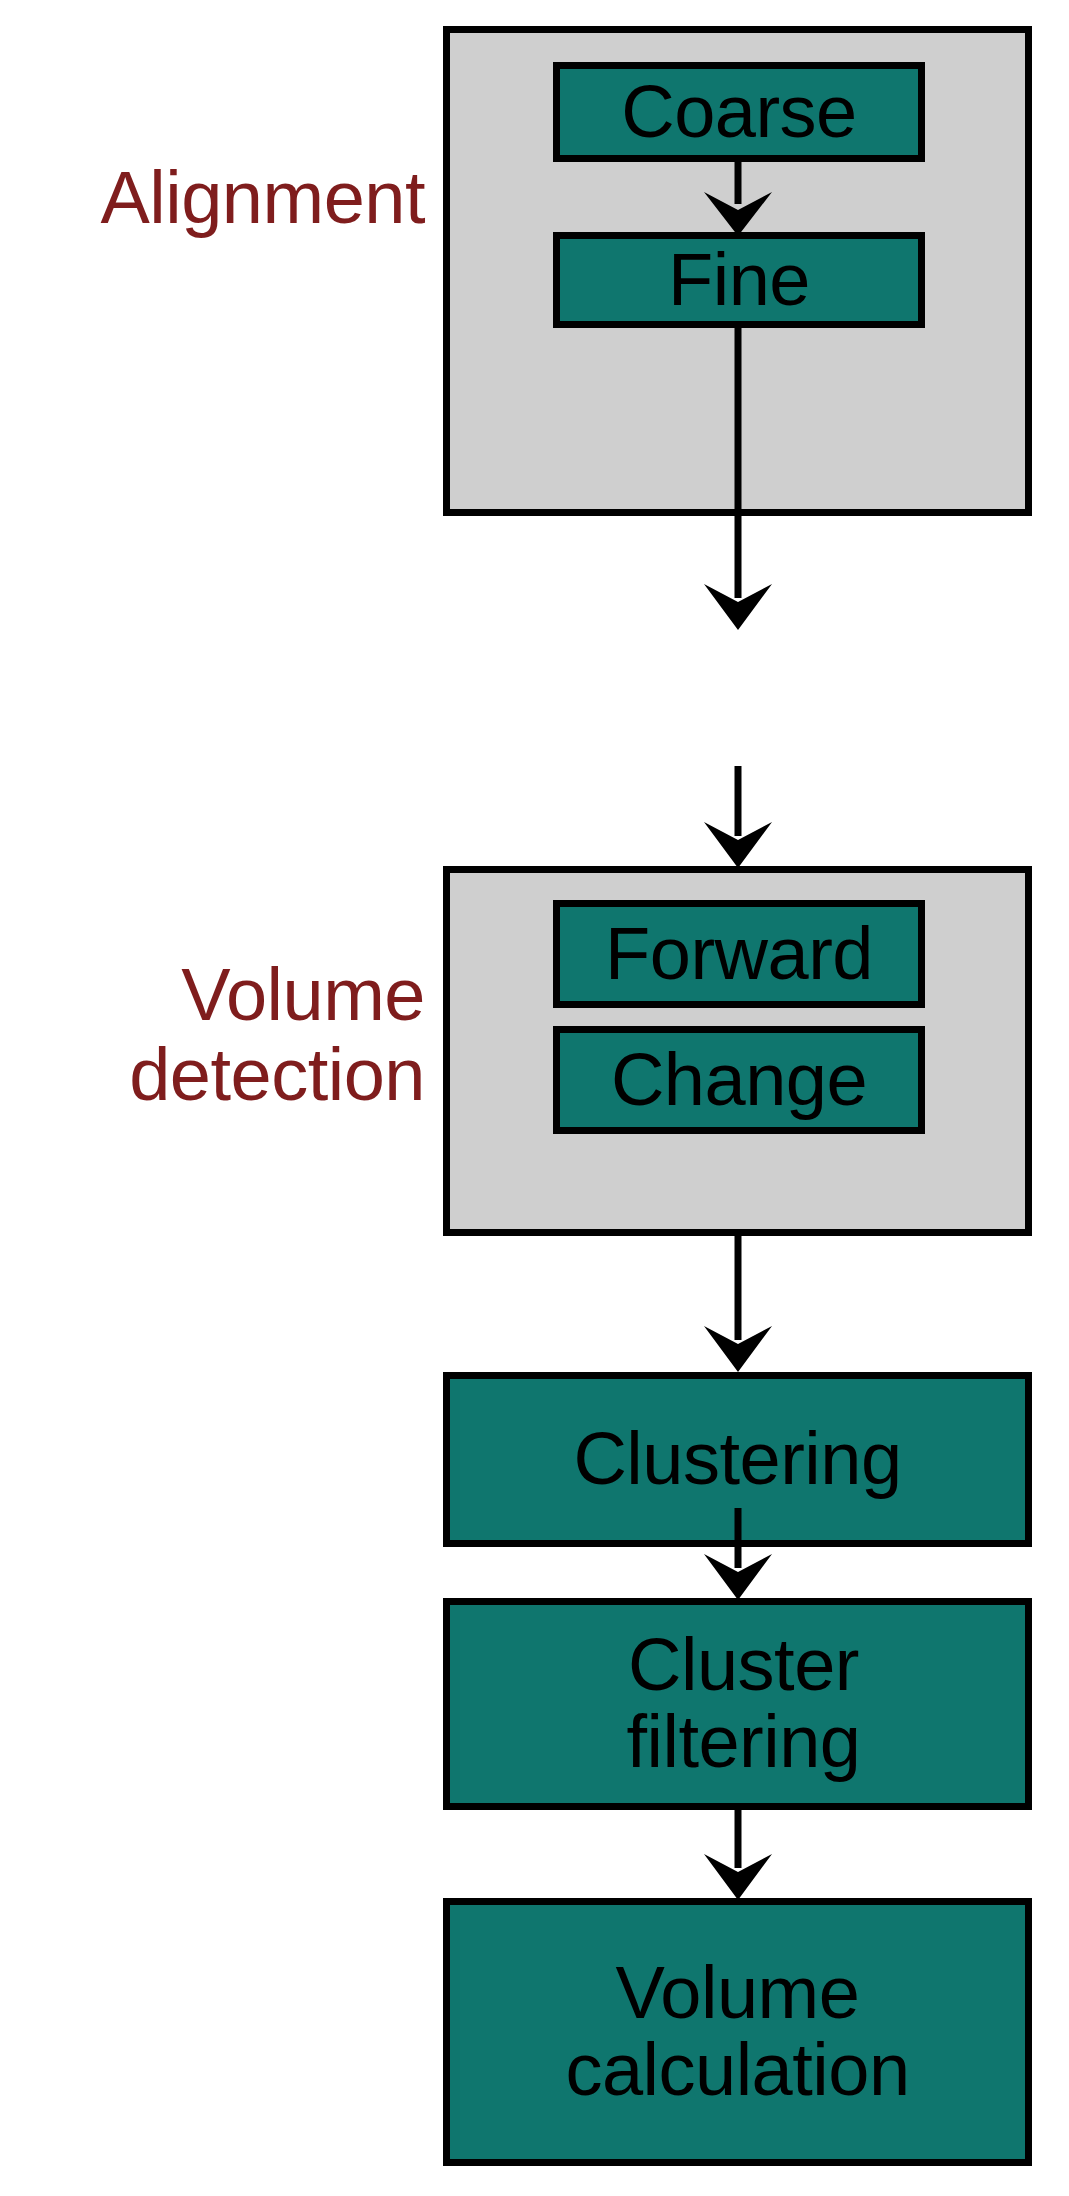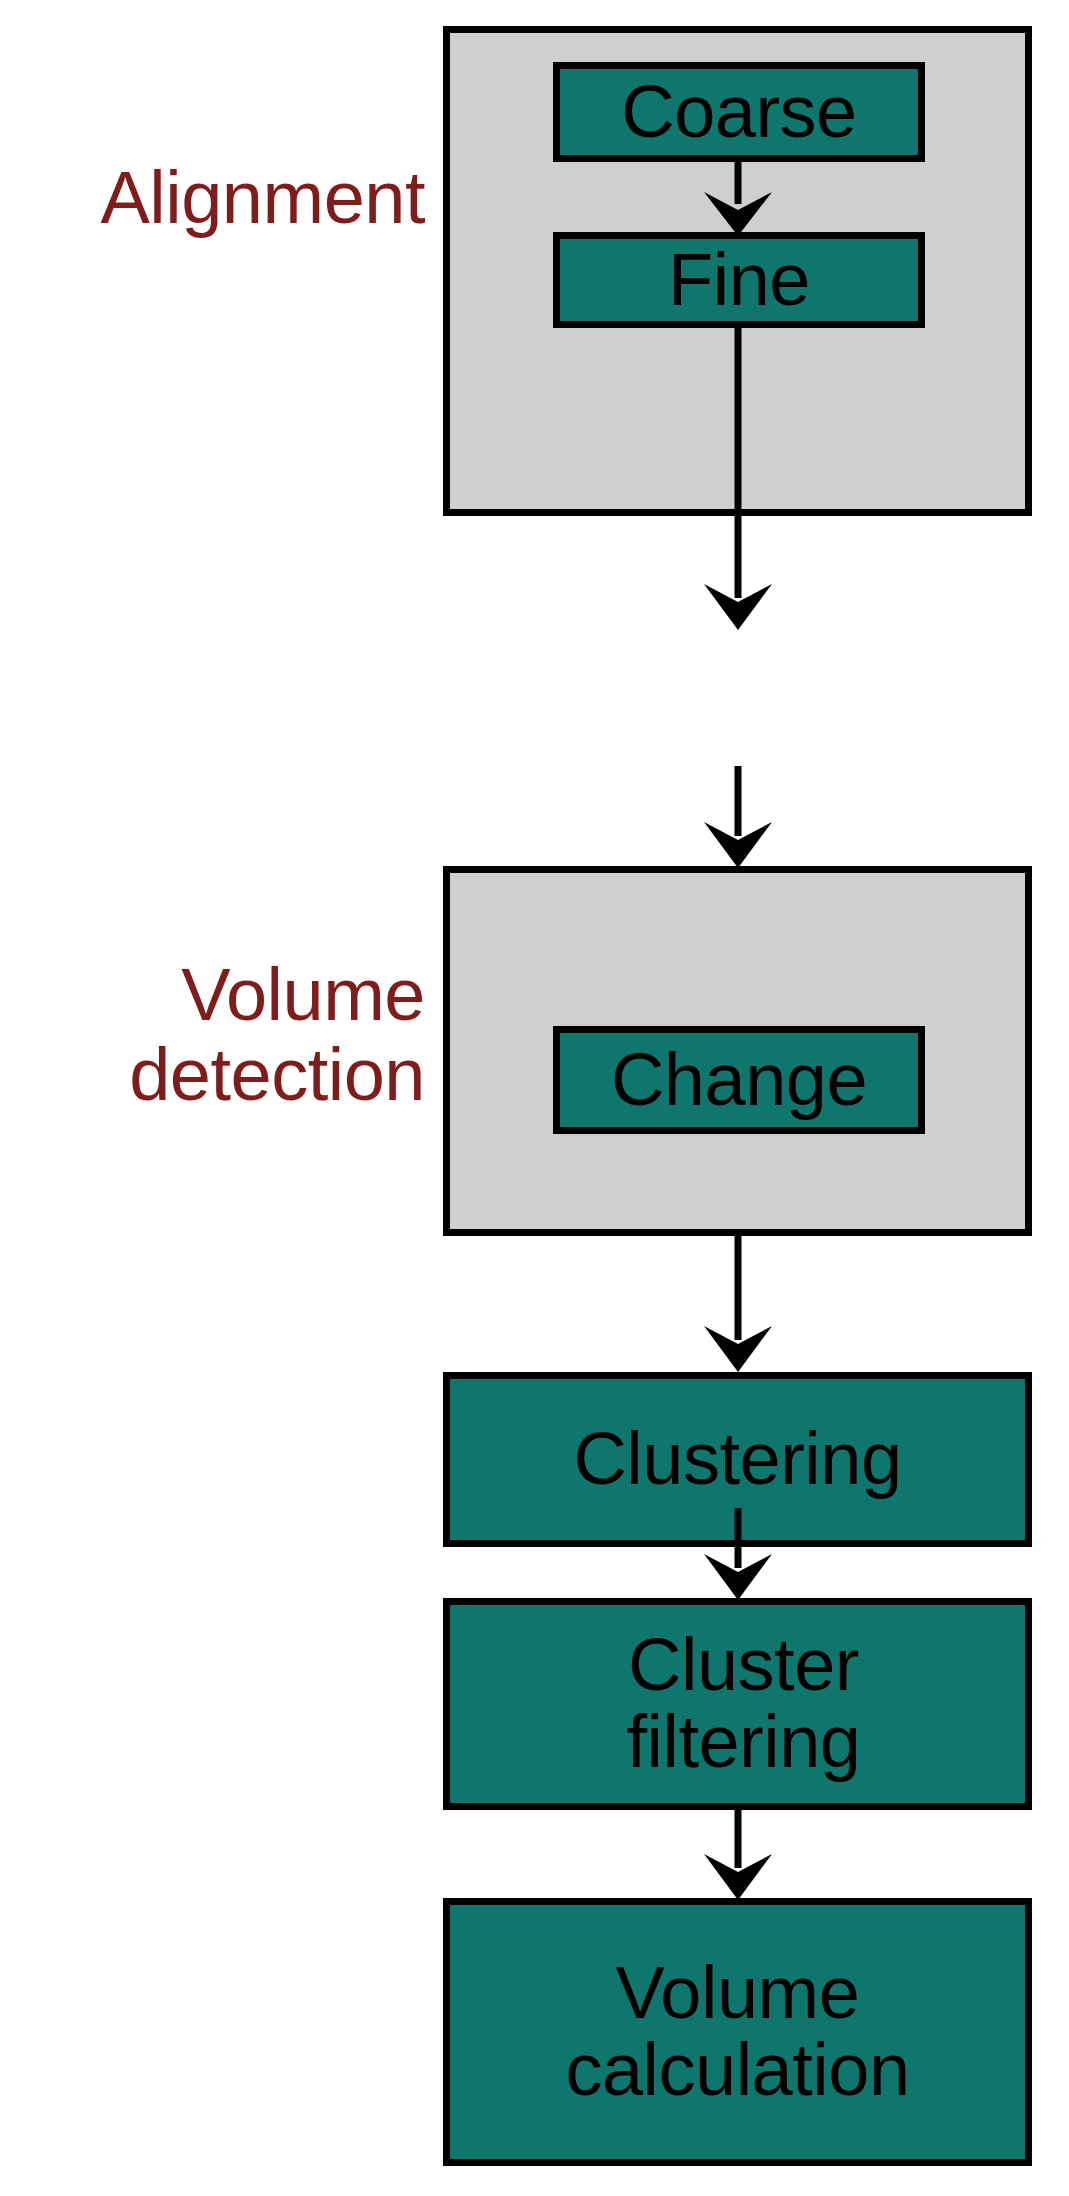--- a/index.html
+++ b/index.html
@@ -122,20 +122,21 @@
       <line x1="38" y1="0" x2="38" y2="70" stroke="#000000" stroke-width="7"></line>
       <path d="M 4 56 L 38 102 L 72 56 L 38 74 Z" fill="#000000"></path>
     </svg>
   </div>
 
   <div class="group-box" id="group-change"></div>
 
   <div class="group-label" id="label-change-detection">Volume
 detection</div>
 
+  <div class="node-box" id="node-forward">Forward</div>
 
   <div class="node-box" id="node-reverse">Change</div>
 
   <div class="connector" id="arrow-change-cluster">
     <svg width="76" height="142" viewBox="0 0 76 142" aria-hidden="true">
       <line x1="38" y1="0" x2="38" y2="108" stroke="#000000" stroke-width="7"></line>
       <path d="M 4 94 L 38 140 L 72 94 L 38 112 Z" fill="#000000"></path>
     </svg>
   </div>
 

